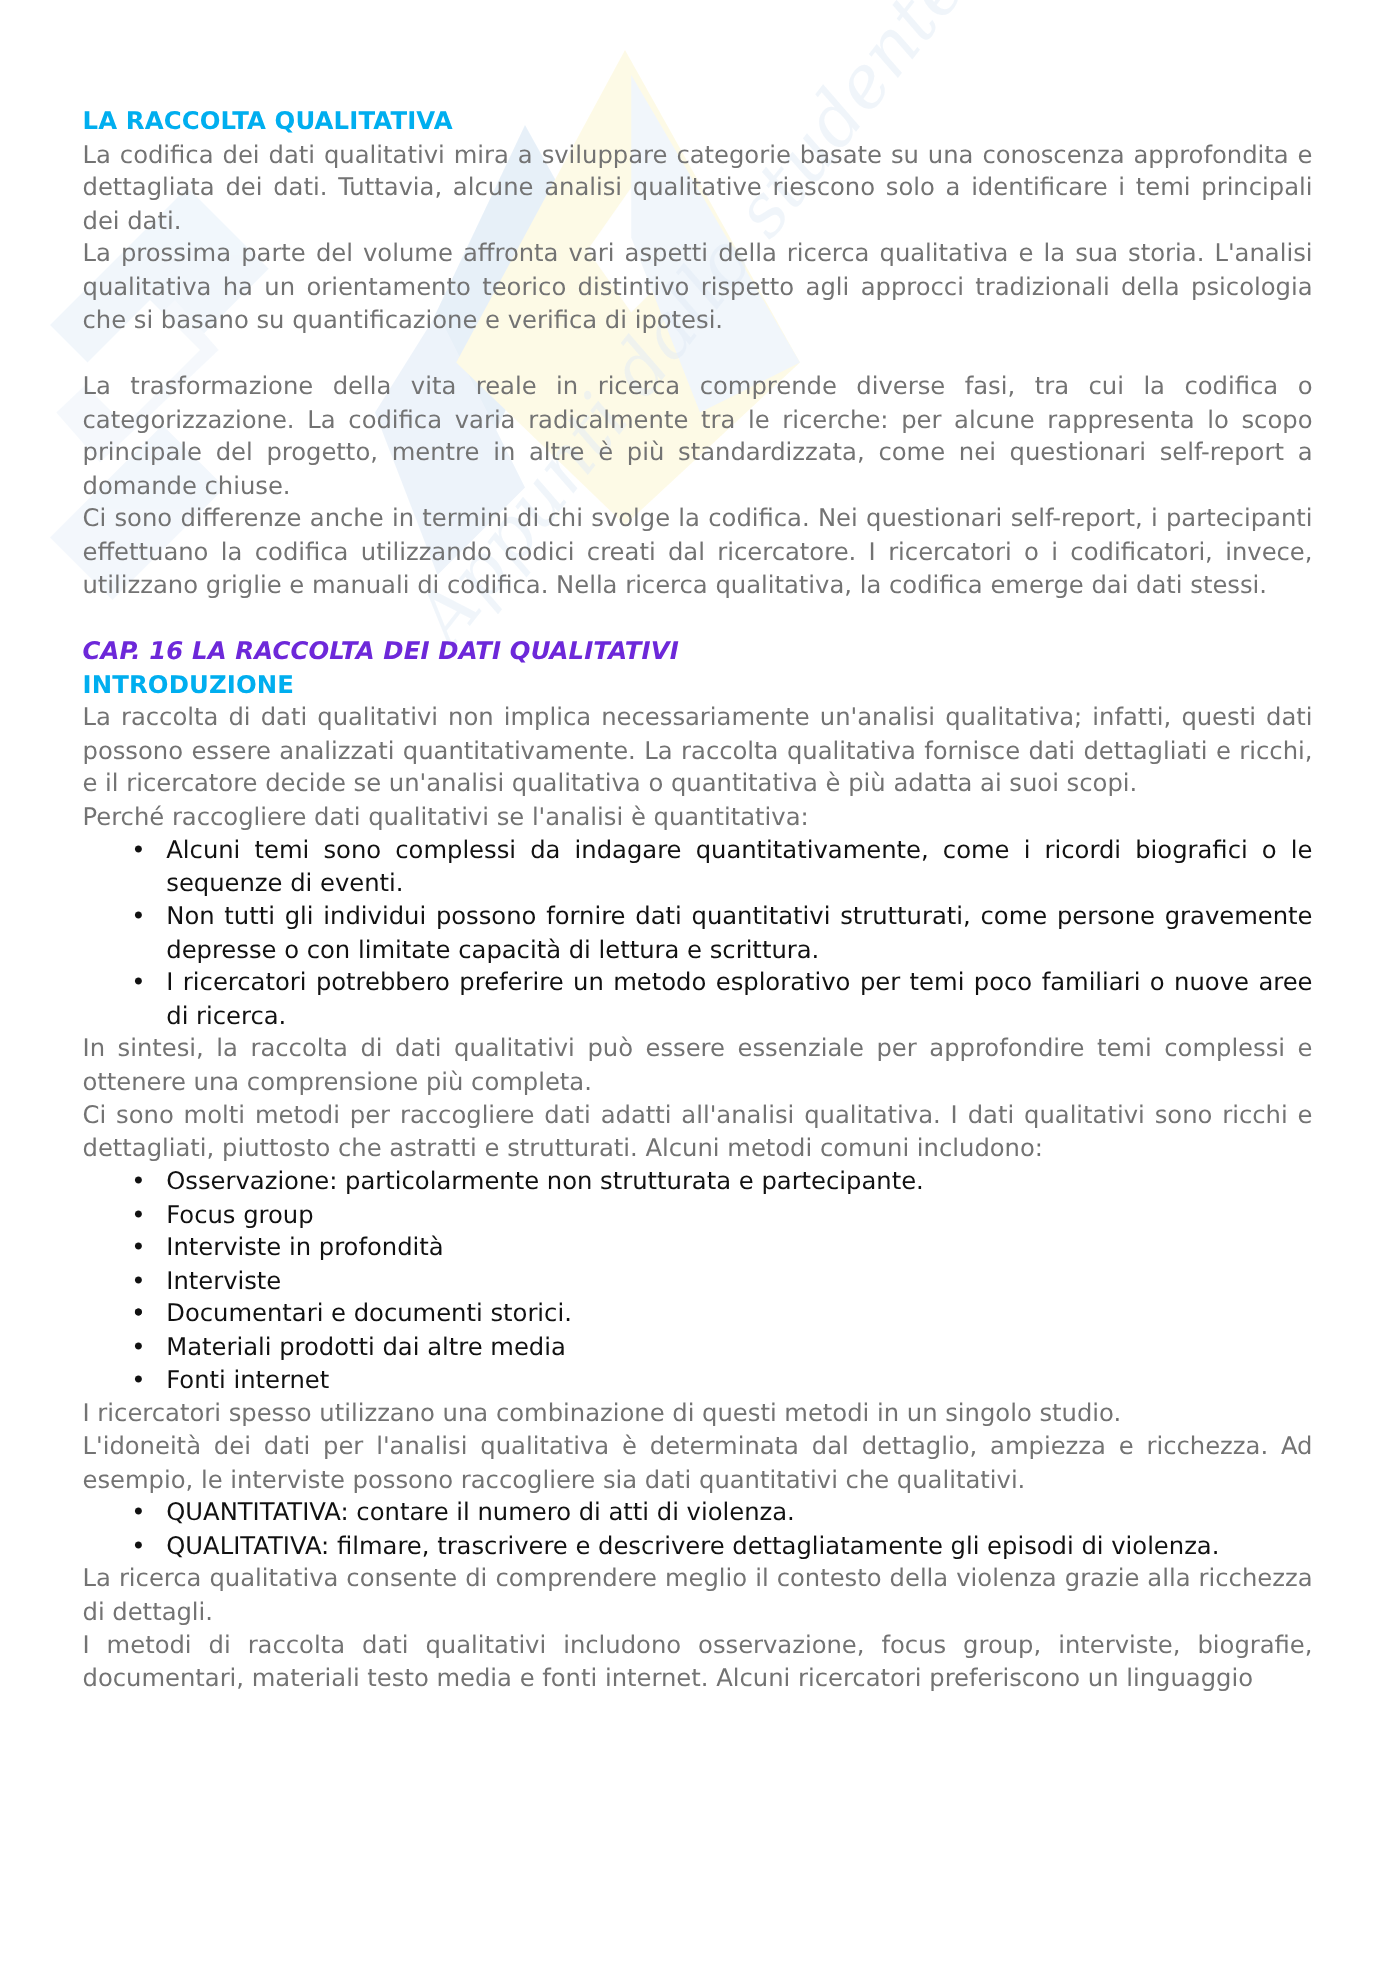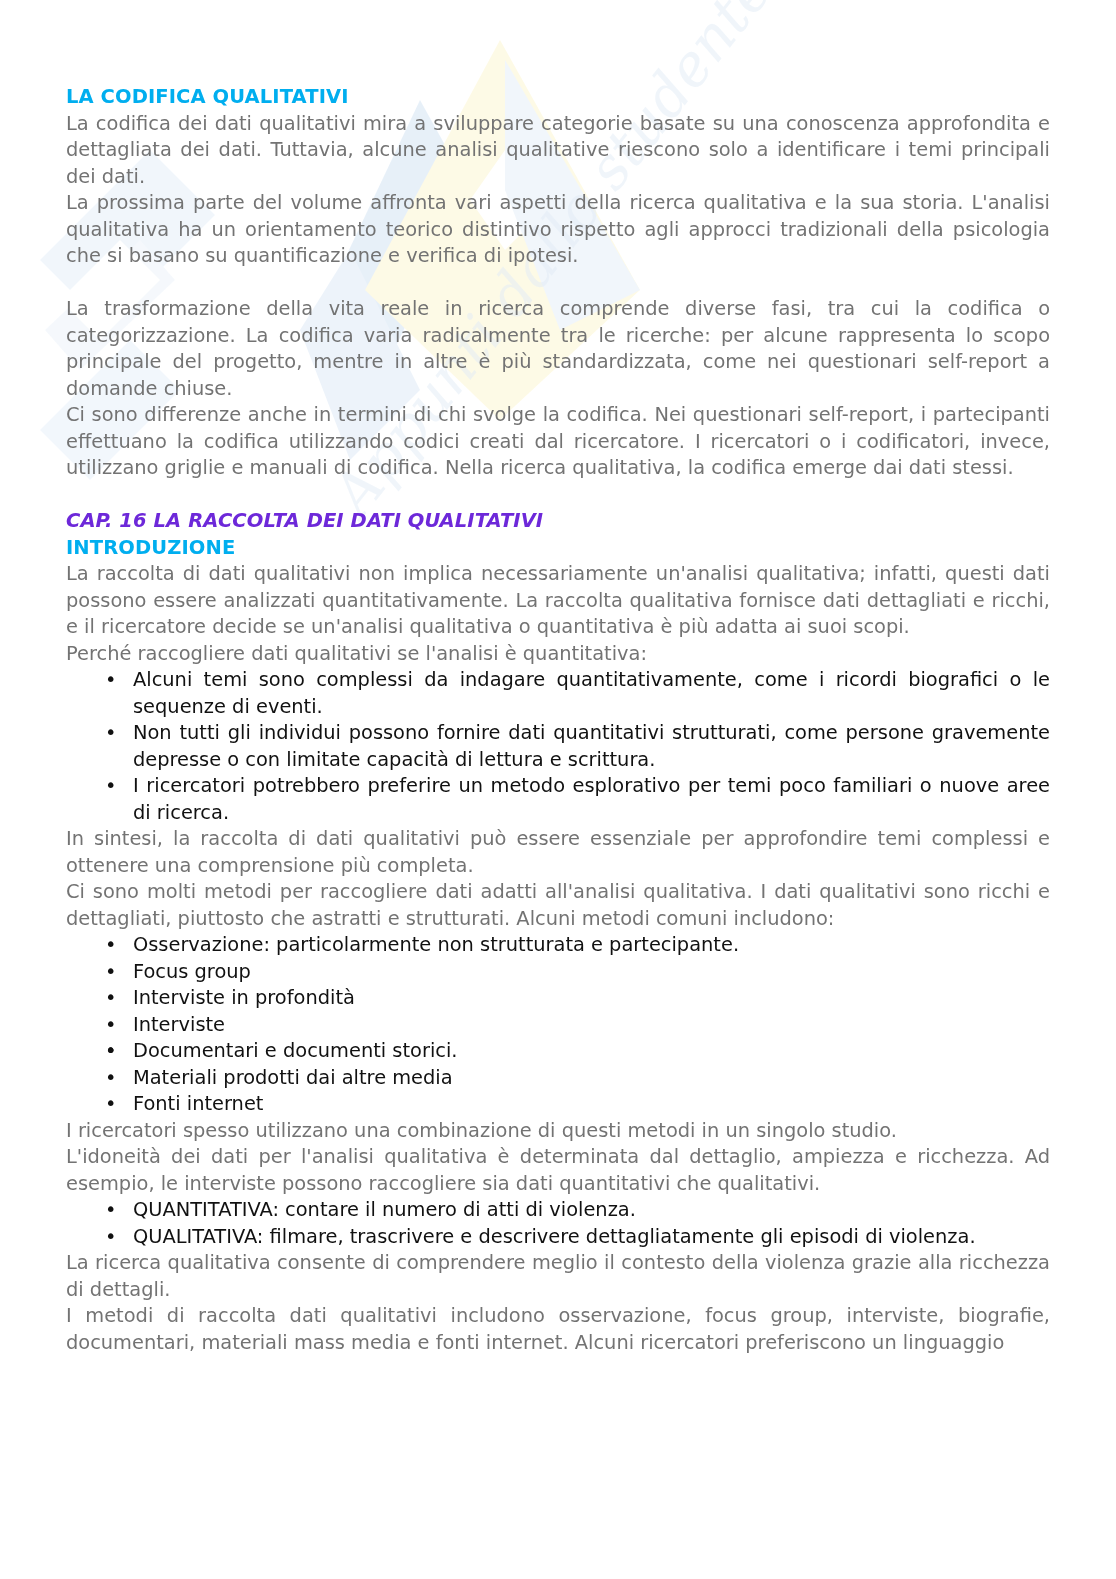--- a/index.html
+++ b/index.html
@@ -125,21 +125,21 @@
     </g>
     <g opacity="0.5" transform="rotate(-52 520 300)">
       <text x="250" y="310" fill="#e2ecf6" font-family="DejaVu Serif, serif" font-size="58" font-style="italic">
         Appunti dallo studente
       </text>
     </g>
   </svg>
 
   <div class="content">
 
-    <h2 class="h-section">LA CODIFICA QUALITATIVI</h2>
+    <h2 class="h-section">LA RACCOLTA QUALITATIVA</h2>
 
     <p class="para">La codifica dei dati qualitativi mira a sviluppare categorie basate su una conoscenza approfondita e dettagliata dei dati. Tuttavia, alcune analisi qualitative riescono solo a identificare i temi principali dei dati.</p>
 
     <p class="para">La prossima parte del volume affronta vari aspetti della ricerca qualitativa e la sua storia. L'analisi qualitativa ha un orientamento teorico distintivo rispetto agli approcci tradizionali della psicologia che si basano su quantificazione e verifica di ipotesi.</p>
 
     <div class="spacer"></div>
 
 
     <p class="para">La trasformazione della vita reale in ricerca comprende diverse fasi, tra cui la codifica o categorizzazione. La codifica varia radicalmente tra le ricerche: per alcune rappresenta lo scopo principale del progetto, mentre in altre è più standardizzata, come nei questionari self-report a domande chiuse.</p>
 
@@ -220,16 +220,16 @@
         <span>QUANTITATIVA: contare il numero di atti di violenza.</span>
       </li>
       <li>
         <span class="bullet-mark">•</span>
         <span>QUALITATIVA: filmare, trascrivere e descrivere dettagliatamente gli episodi di violenza.</span>
       </li>
     </ul>
 
     <p class="para">La ricerca qualitativa consente di comprendere meglio il contesto della violenza grazie alla ricchezza di dettagli.</p>
 
-    <p class="para">I metodi di raccolta dati qualitativi includono osservazione, focus group, interviste, biografie, documentari, materiali mass media e fonti internet. Alcuni ricercatori preferiscono un linguaggio</p>
+    <p class="para">I metodi di raccolta dati qualitativi includono osservazione, focus group, interviste, biografie, documentari, materiali testo media e fonti internet. Alcuni ricercatori preferiscono un linguaggio</p>
 
   </div>
 </div>
 
 </body></html>

